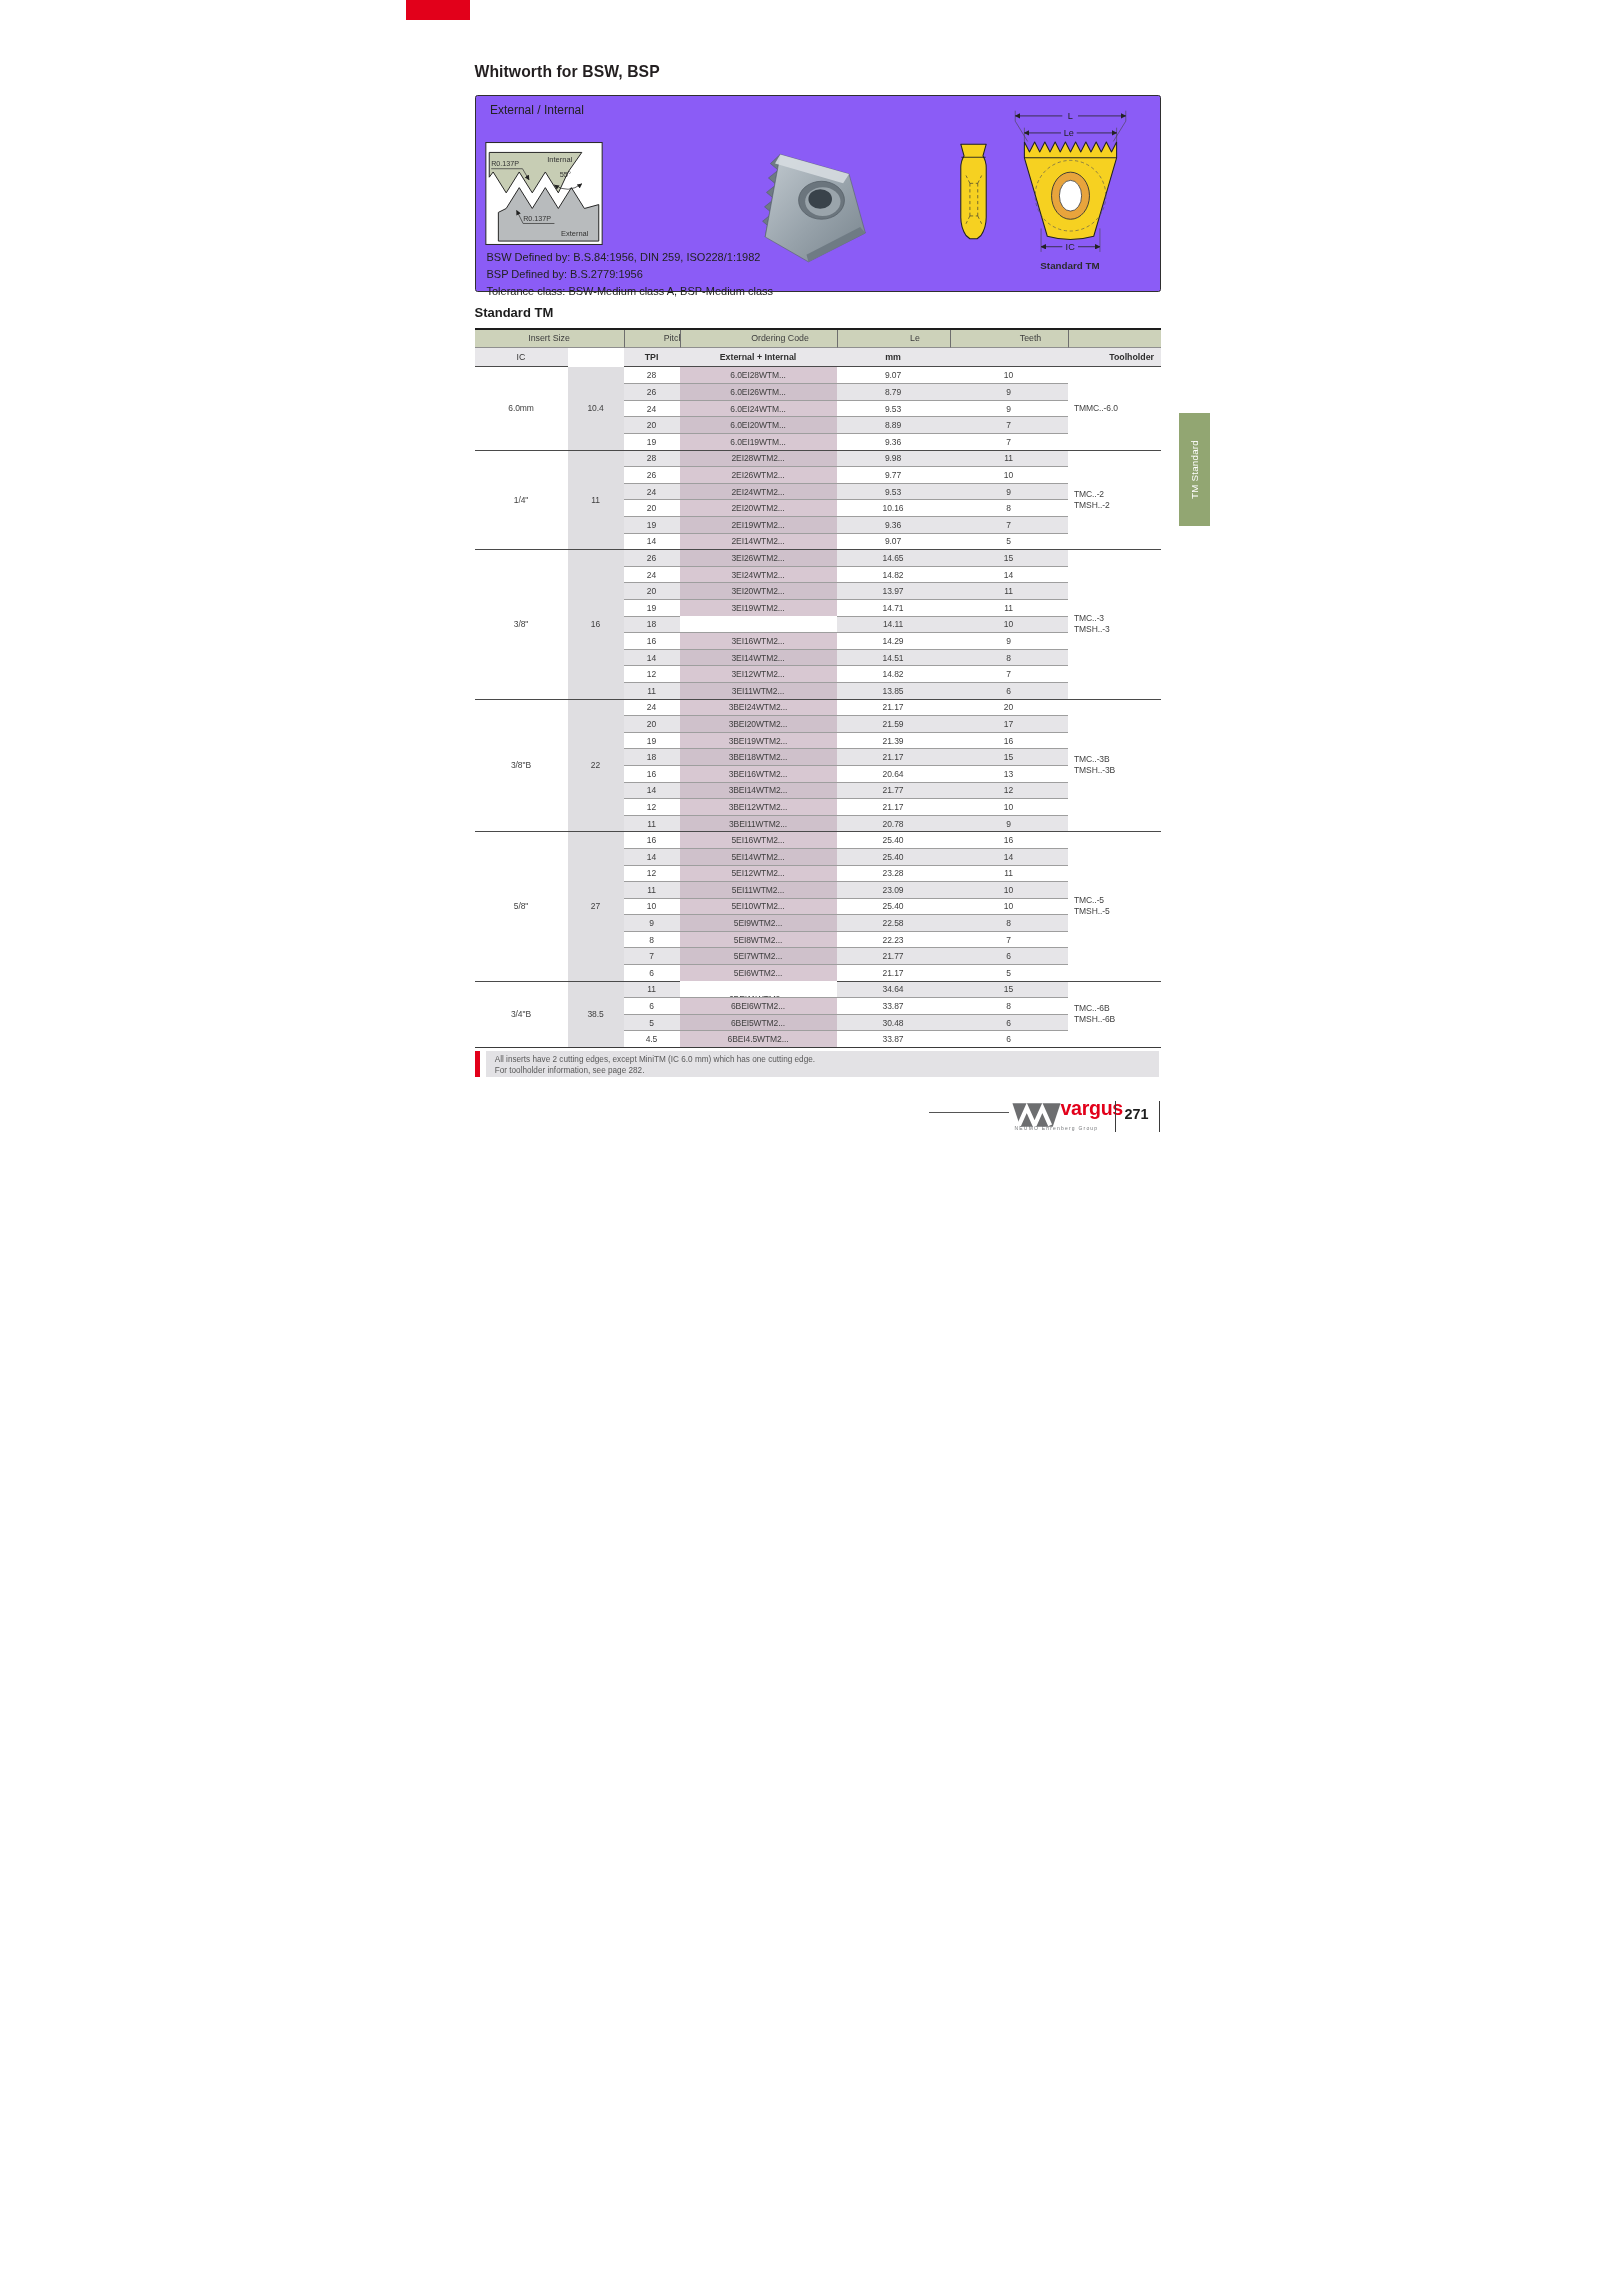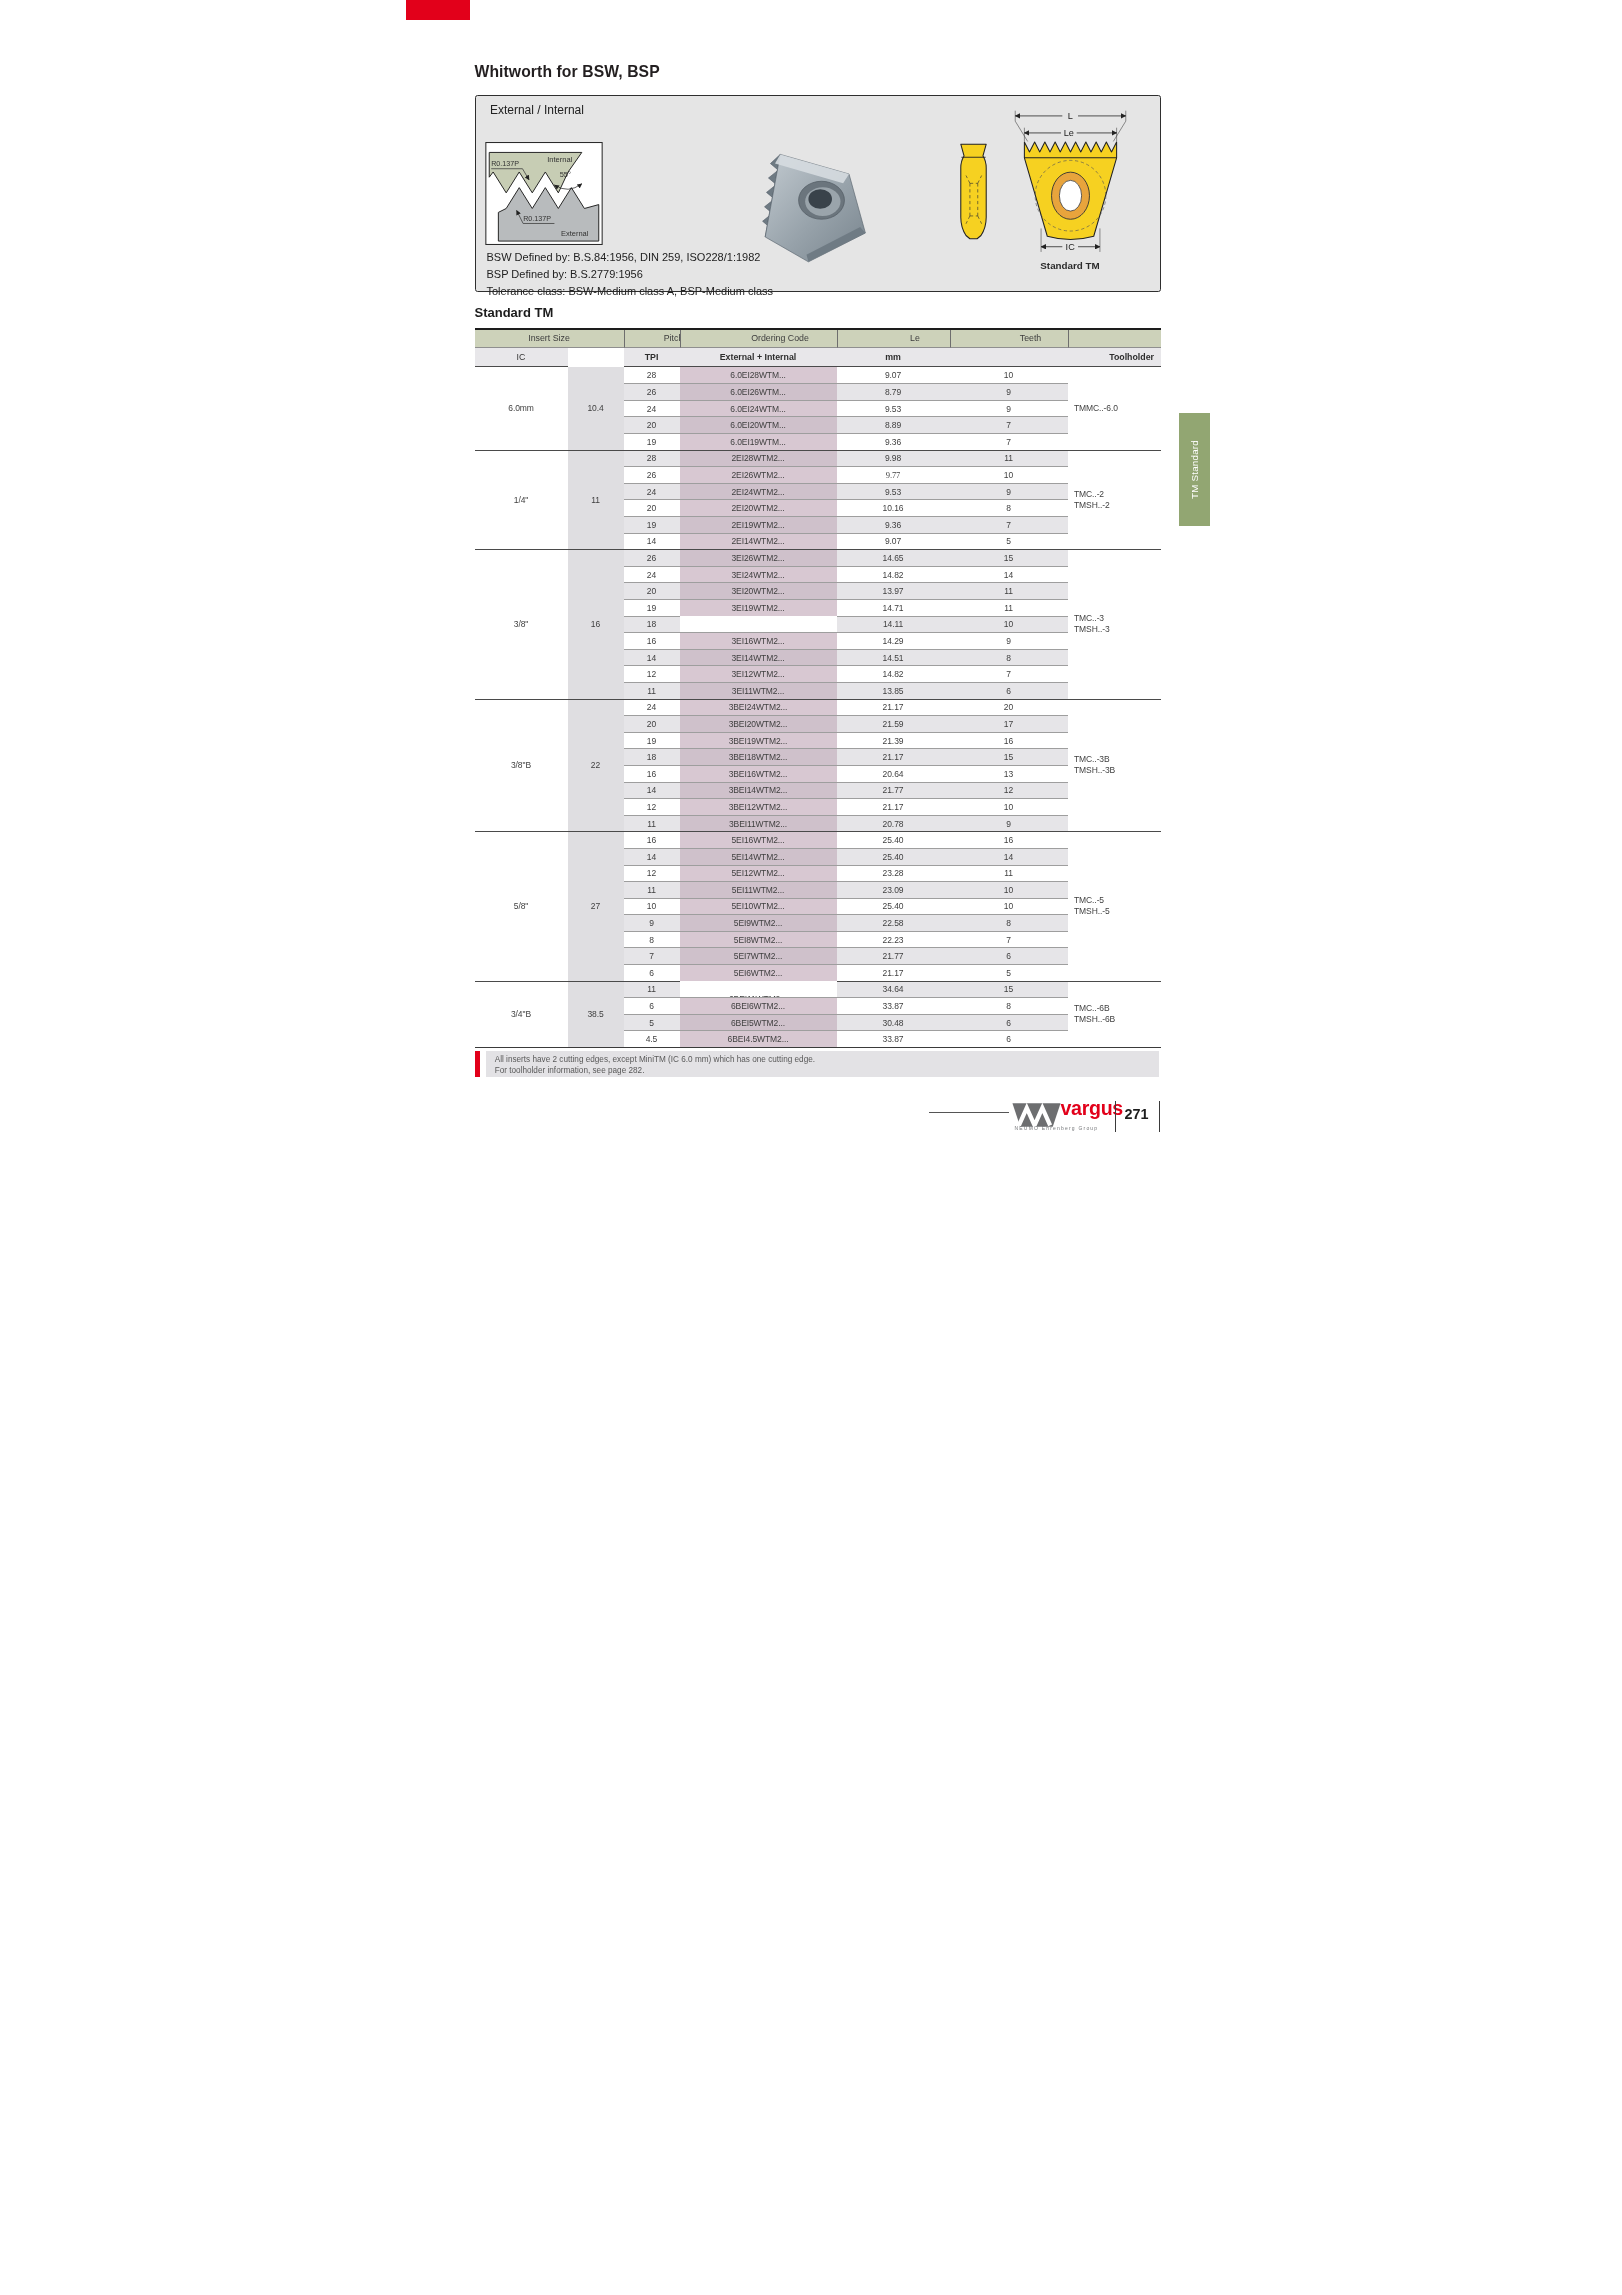--- a/index.html
+++ b/index.html
@@ -6,21 +6,21 @@
   body{font-family:"Liberation Sans", sans-serif; -webkit-font-smoothing:antialiased;}
   #page{position:relative;width:811px;height:1148px;margin:0 auto;background:#fff;overflow:hidden;}
 
   
   #corner{position:absolute;left:0;top:0;width:64px;height:20px;background:#e2001a;}
 
   
   #title{position:absolute;left:69px;top:63px;font-size:15.7px;font-weight:800;color:#231f20;letter-spacing:0.1px;}
 
   
-  #infobox{position:absolute;left:69px;top:95px;width:686px;height:197px;border:1px solid #2f2f2f;border-radius:2.6px;box-sizing:border-box;background:#e5e5e5;}
+  #infobox{position:absolute;left:69px;top:95px;width:686px;height:197px;border:1px solid #2f2f2f;border-radius:2.6px;box-sizing:border-box;background:#8b5cf6;}
   #infobox .heading{position:absolute;left:14.4px;top:6.5px;font-size:12px;color:#222;}
   #profile-svg{position:absolute;left:9.2px;top:46px;}
   #defined{position:absolute;left:11px;top:153px;font-size:11px;color:#222;line-height:1.55;}
   #photo-svg{position:absolute;left:255px;top:44px;}
   #side-svg{position:absolute;left:476px;top:43px;}
   #front-svg{position:absolute;left:534px;top:7.9px;}
   #front-caption{position:absolute;left:534px;top:164px;width:121px;text-align:center;font-size:9.8px;font-weight:700;color:#2b2b2b;}
 
   
   #tbl-heading{position:absolute;left:69px;top:305px;font-size:13px;font-weight:800;color:#1c1c1c;}
@@ -219,21 +219,21 @@
       <div class="cell span-cell tool-col gstart" style="grid-area: 8 / 7 / span 6;">
         <div>TMC..-2</div>
         <div>TMSH..-2</div>
       </div>
       <div class="cell odd gstart" style="grid-area: 8 / 3;">28</div>
       <div class="cell code-col odd gstart" style="grid-area: 8 / 4;">2EI28WTM2...</div>
       <div class="cell odd gstart" style="grid-area: 8 / 5;">9.98</div>
       <div class="cell odd gstart" style="grid-area: 8 / 6;">11</div>
       <div class="cell rline" style="grid-area: 9 / 3;">26</div>
       <div class="cell code-col rline" style="grid-area: 9 / 4;">2EI26WTM2...</div>
-      <div class="cell rline" style="grid-area: 9 / 5; font-family: Liberation Serif, serif;">9.77</div>
+      <div class="cell rline" style="grid-area: 9 / 5;">9.77</div>
       <div class="cell rline" style="grid-area: 9 / 6;">10</div>
       <div class="cell odd rline" style="grid-area: 10 / 3;">24</div>
       <div class="cell code-col odd rline" style="grid-area: 10 / 4;">2EI24WTM2...</div>
       <div class="cell odd rline" style="grid-area: 10 / 5;">9.53</div>
       <div class="cell odd rline" style="grid-area: 10 / 6;">9</div>
       <div class="cell rline" style="grid-area: 11 / 3;">20</div>
       <div class="cell code-col rline" style="grid-area: 11 / 4;">2EI20WTM2...</div>
       <div class="cell rline" style="grid-area: 11 / 5;">10.16</div>
       <div class="cell rline" style="grid-area: 11 / 6;">8</div>
       <div class="cell odd rline" style="grid-area: 12 / 3;">19</div>

